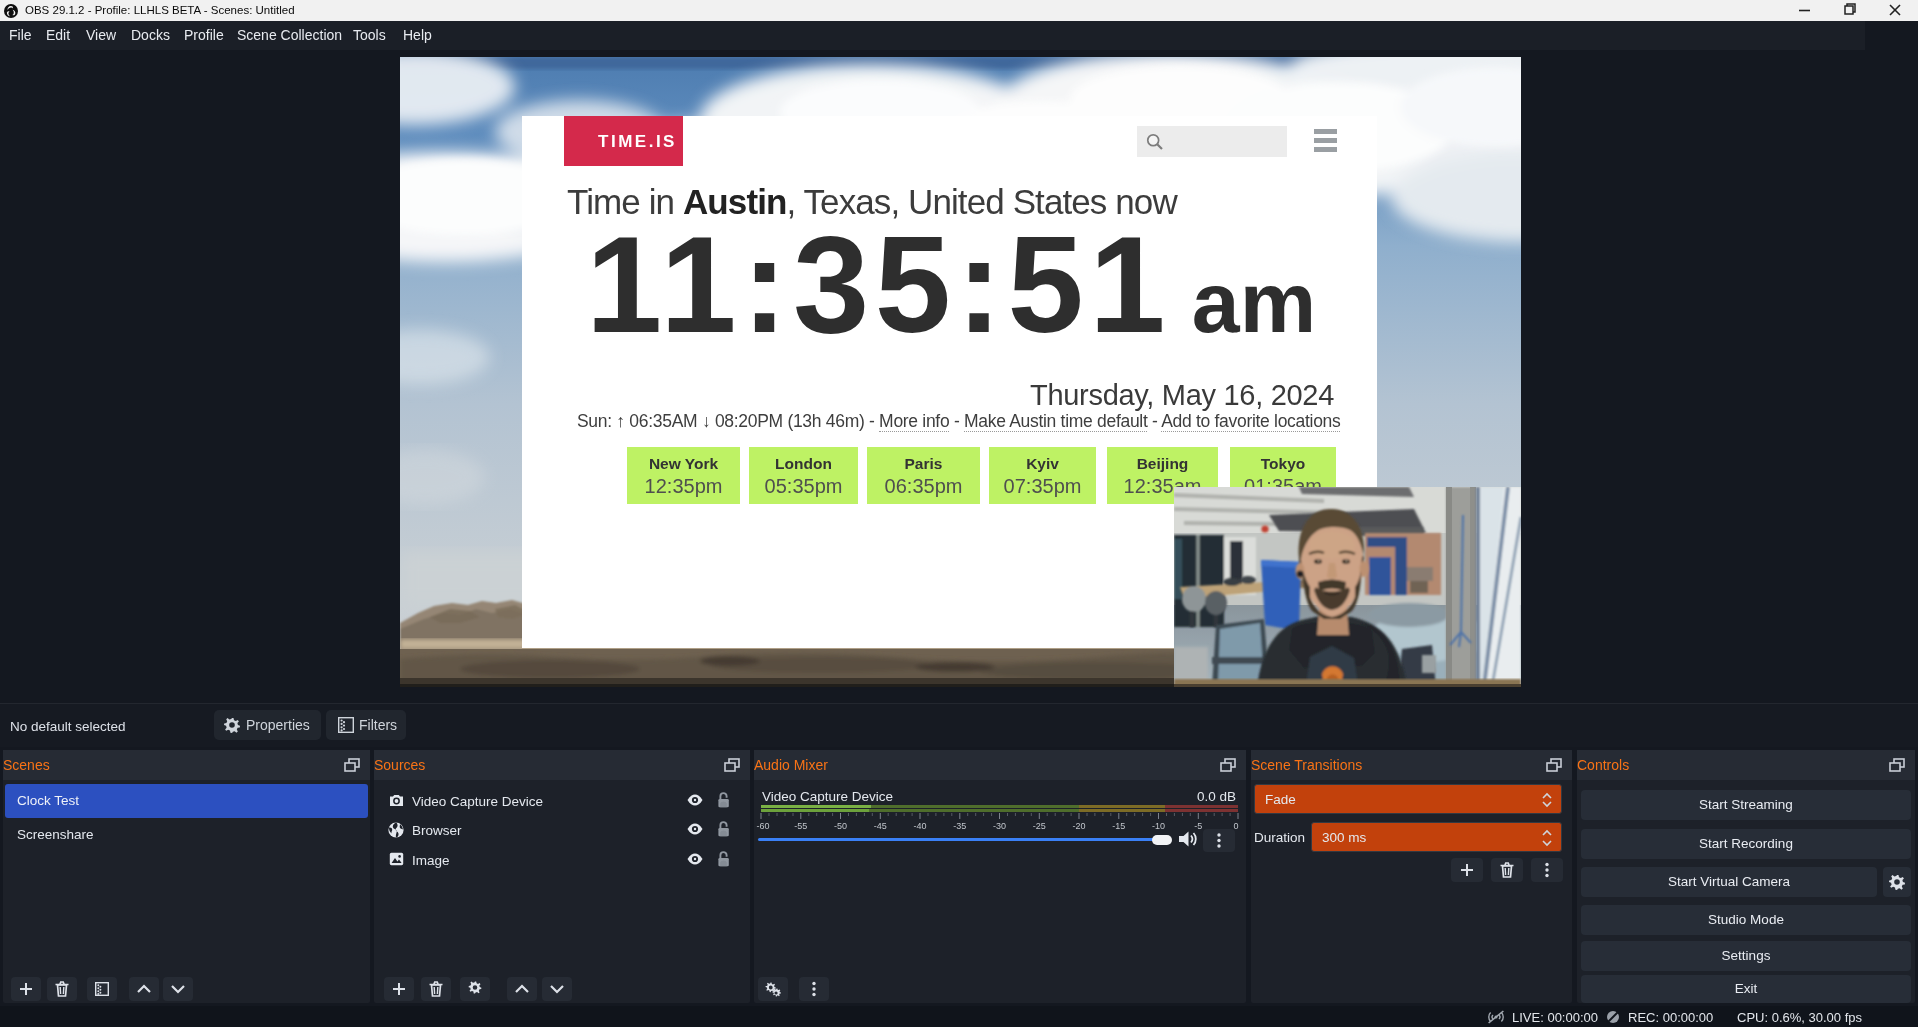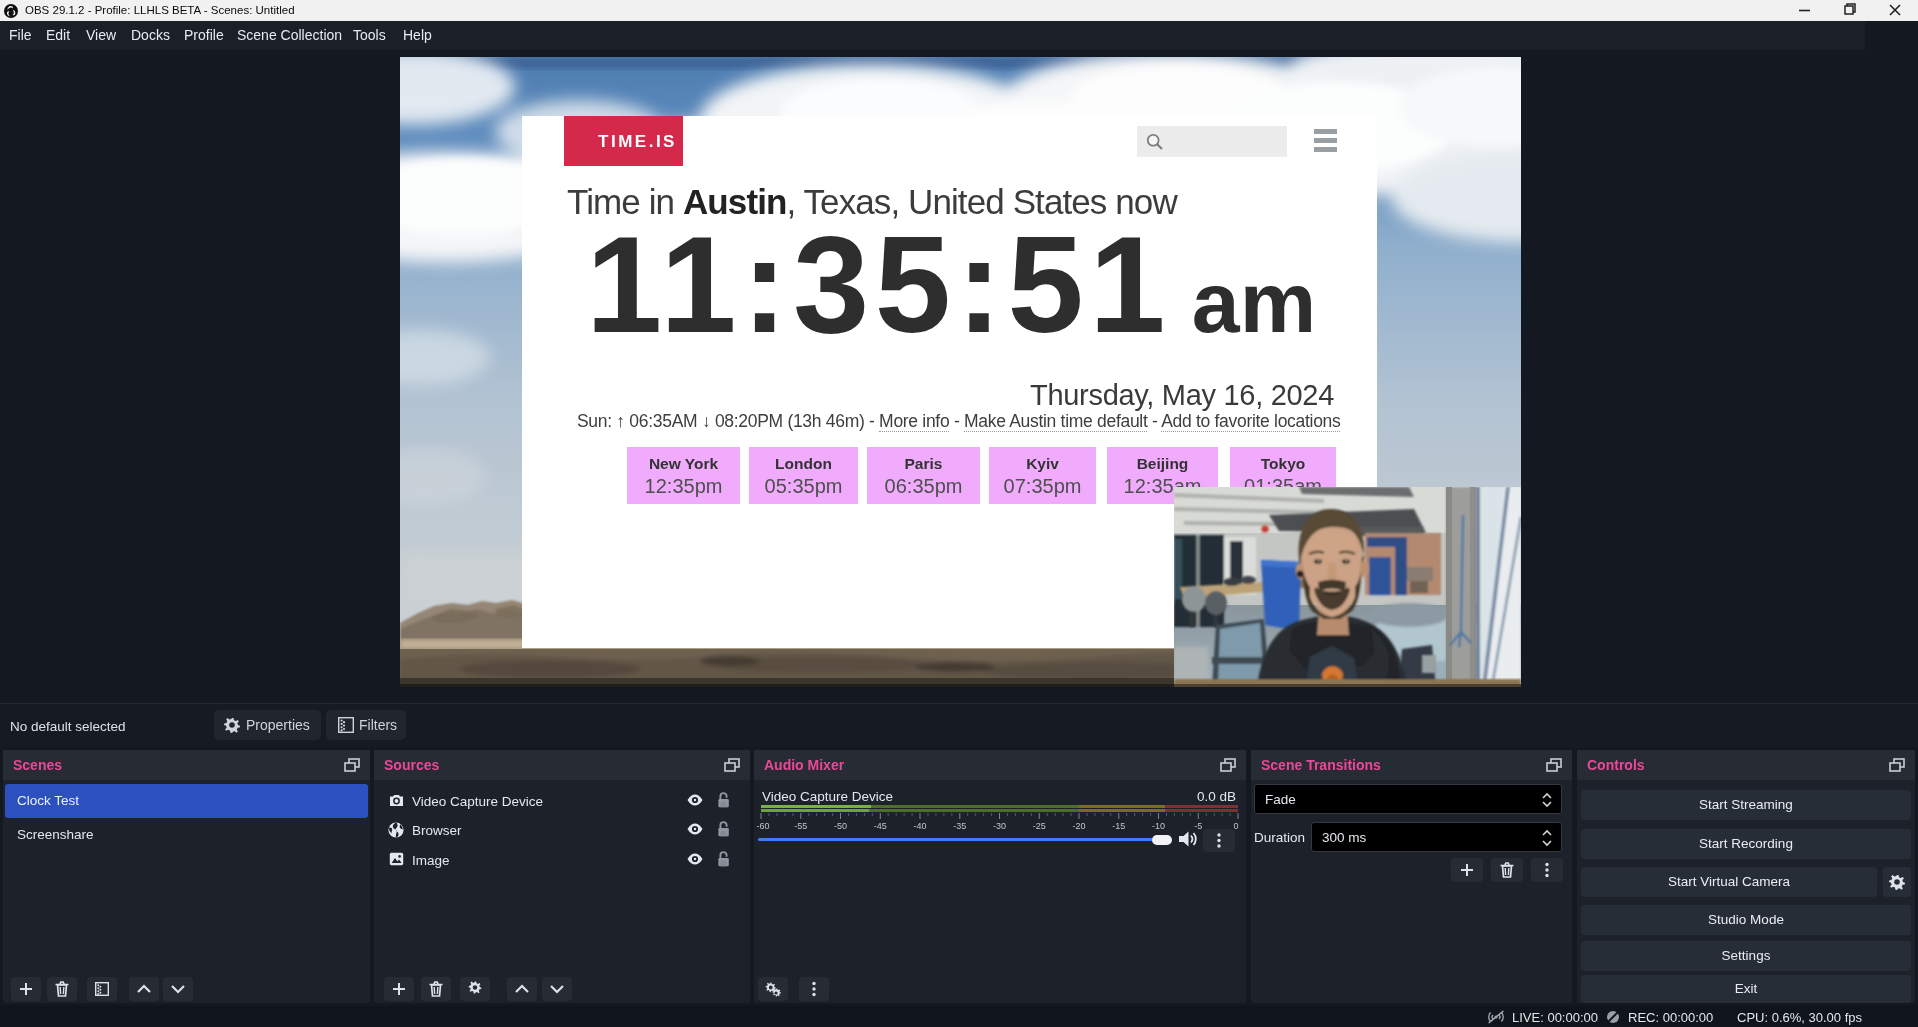--- a/index.html
+++ b/index.html
@@ -25,39 +25,39 @@
 #logo { position:absolute; left:42px; top:0; width:119px; height:50px; background:#d4294b; color:#fff; font-weight:bold; font-size:17px; letter-spacing:2.5px; text-align:center; line-height:52px;padding-left:28px; }
 #searchbox { position:absolute; left:615px; top:10px; width:150px; height:31px; background:#ececec; }
 #hamb { position:absolute; left:792px; top:13px; width:23px; height:26px; }
 #hamb div { height:5px; background:#9a9fa3; margin-bottom:4px; }
 #h1line { position:absolute; left:45px; top:66px; font-size:35px; color:#3c3c3c; letter-spacing:-0.9px; }
 #bigtime { position:absolute; left:64px; top:100px; color:#2e2e2e; font-weight:bold; font-size:137px; line-height:137px; letter-spacing:5.5px; white-space:nowrap; }
 #ampm { font-size:86px; letter-spacing:0; margin-left:21px; }
 #dateline { position:absolute; right:43px; top:263px; font-size:29px; color:#3a3a3a; letter-spacing:-0.3px; }
 #sunline { position:absolute; left:55px; top:295px; width:770px; font-size:17.5px; color:#3e3e3e; letter-spacing:-0.3px; white-space:nowrap; }
 #sunline .lnk { border-bottom:1px dotted #999; }
-.citybox { position:absolute; top:331px; height:57px; background:#f0abfc; text-align:center; color:#333; font-size:15.5px; padding-top:7px; line-height:19px; }
+.citybox { position:absolute; top:331px; height:57px; background:#bef264; text-align:center; color:#333; font-size:15.5px; padding-top:7px; line-height:19px; }
 .citybox span { font-size:20px; color:#4f4f4f; line-height:26px; }
 
 
 #srcbar { position:absolute; left:0; top:703px; width:1918px; height:44px; background:#161a22; border-top:1px solid #23272f; }
 #srcbar .lbl { position:absolute; left:10px; top:15px; font-size:13.5px; color:#dde1e8; }
 .tbtn { position:absolute; background:#21262e; border-radius:5px; color:#cfd4db; font-size:14px; }
 
 
 .panel { position:absolute; top:750px; height:253px; background:#1d2129; border-radius:2px; }
-.phead { position:absolute; left:0; top:0; right:0; height:30px; background:#262b34; color:#ec4899; font-weight:bold; font-size:14px; line-height:30px; padding-left:10px; }
+.phead { position:absolute; left:0; top:0; right:0; height:30px; background:#262b34; color:#f97316; font-weight:normal; font-size:14px; line-height:30px; }
 .popout { position:absolute; top:8px; width:16px; height:14px; }
 .rowtxt { position:absolute; color:#e4e8ee; font-size:13.5px; }
 .sqbtn { position:absolute; width:30px; height:24px; background:#262b34; border-radius:4px; top:227px; }
 .sqbtn svg { position:absolute; left:0; top:0; }
 
 #controls .cbtn { position:absolute; left:4px; width:330px; height:30px; background:#272d37; border-radius:4px; color:#e9ecf2; font-size:13.5px; text-align:center; line-height:30px; }
 
-.combo { position:absolute; background:#000000; border:1px solid #333942; border-radius:3px; color:#e4e8ee; font-size:13.5px; }
+.combo { position:absolute; background:#c2410c; border:1px solid #333942; border-radius:3px; color:#e4e8ee; font-size:13.5px; }
 
 
 #statusbar { position:absolute; left:0; top:1006px; width:1918px; height:21px; background:#10141b; color:#e2e5ea; font-size:13px; }
 #statusbar span { position:absolute; top:2px; }
 </style>
 </head>
 <body>
 <div id="stage">
 
   <div id="titlebar">

